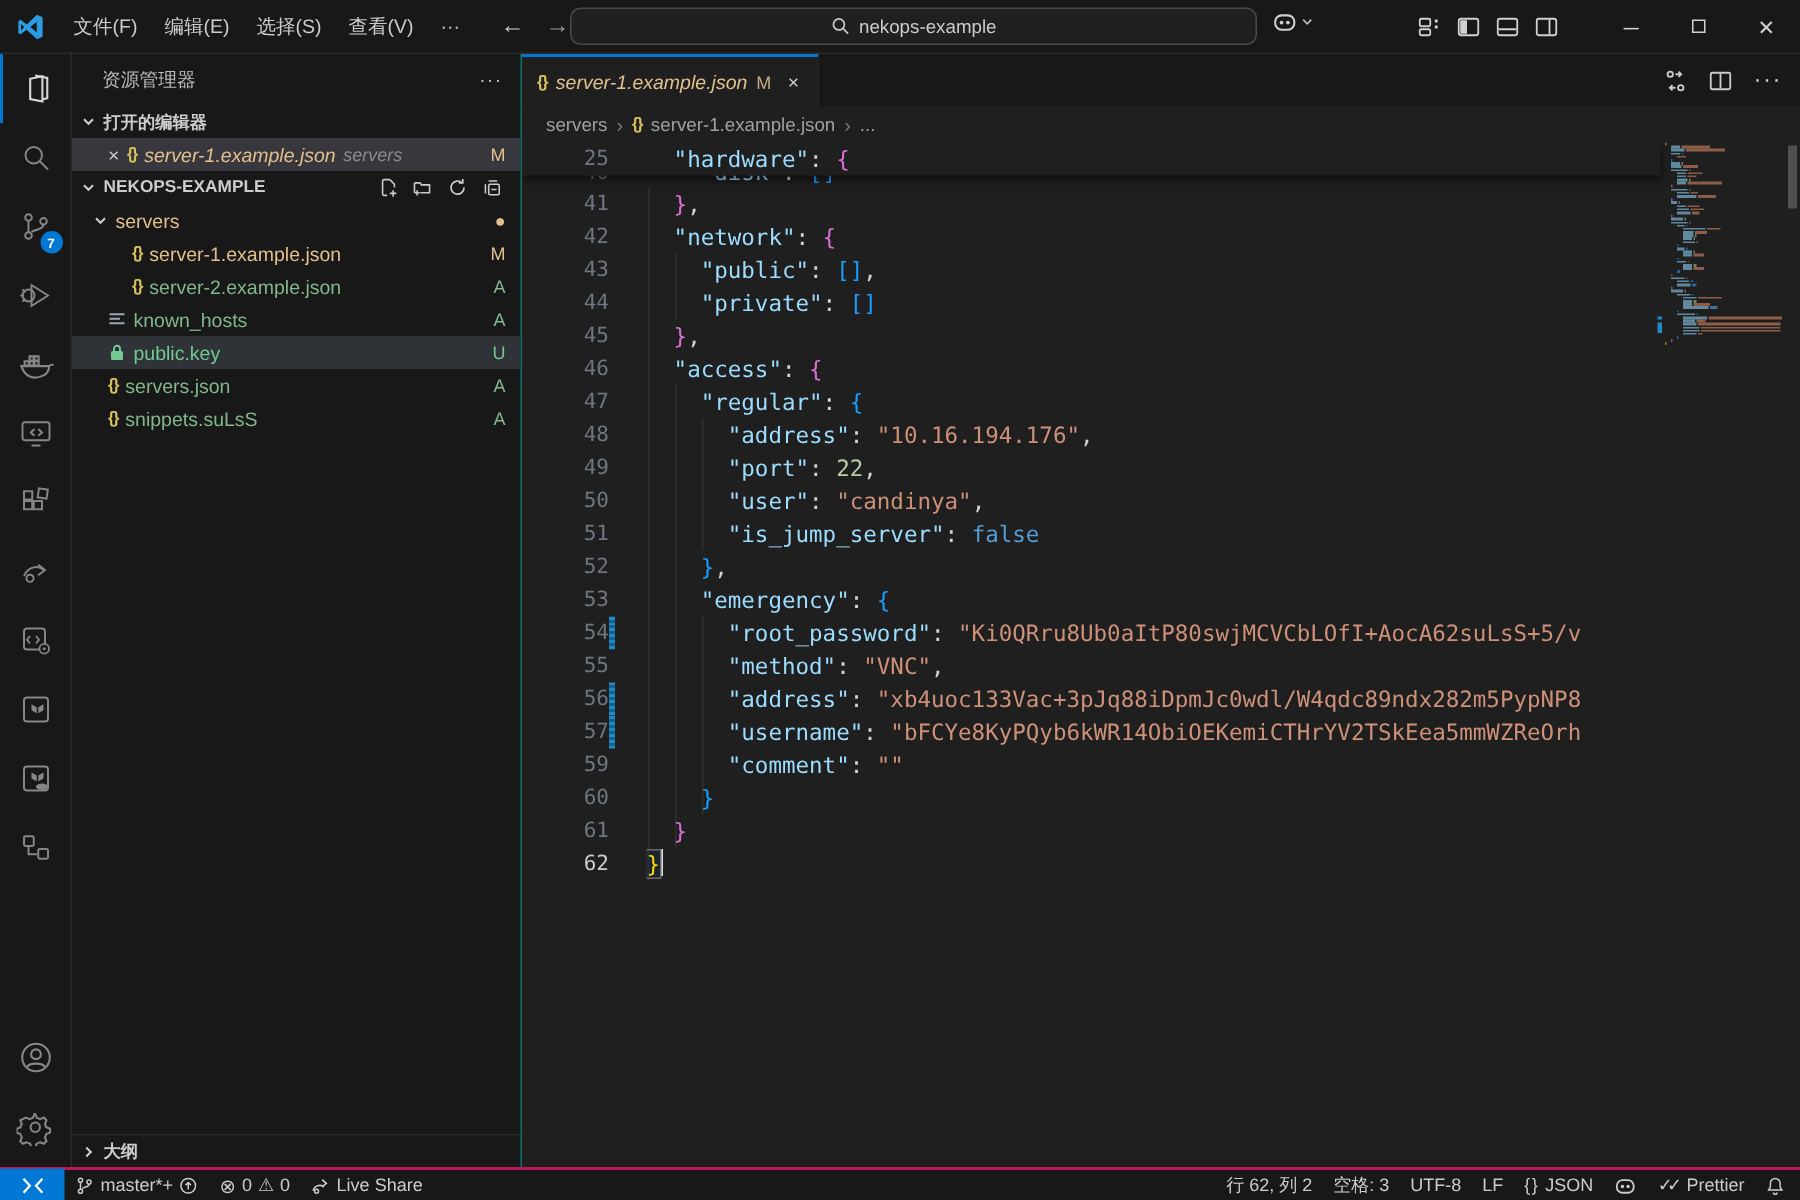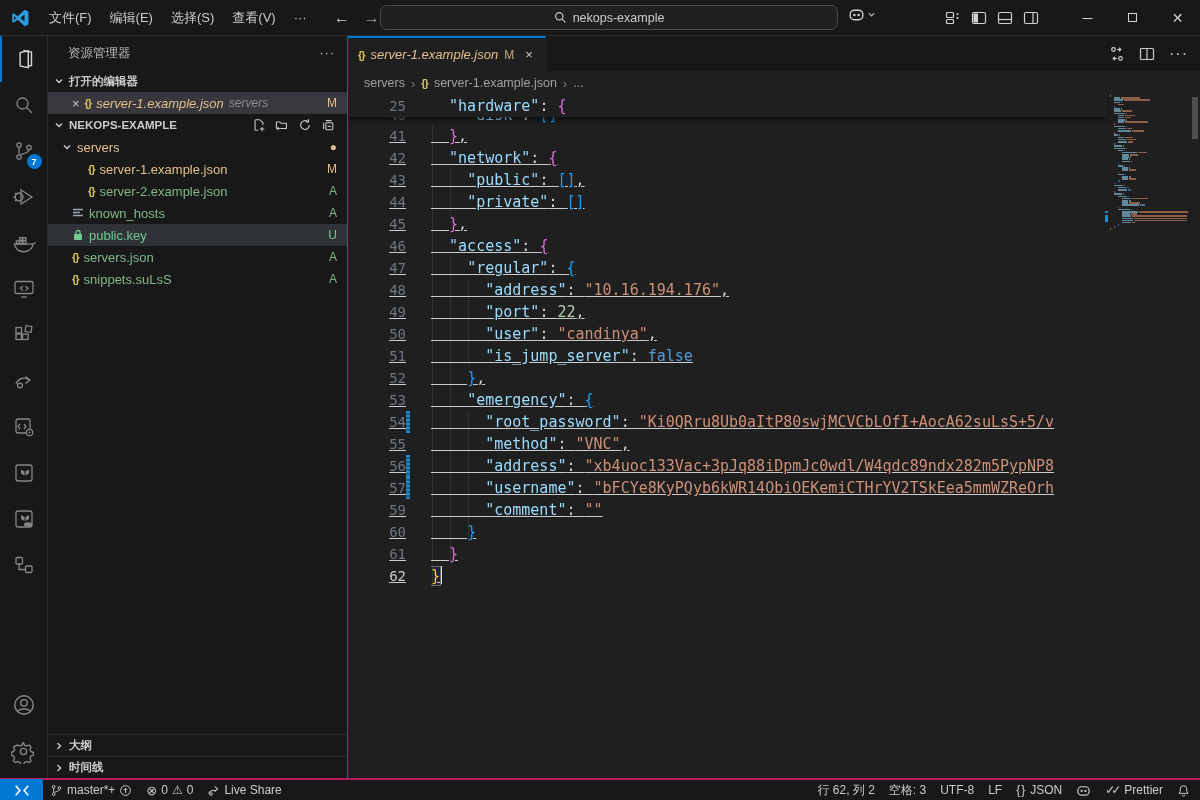--- a/index.html
+++ b/index.html
@@ -79,21 +79,21 @@
     background:repeating-linear-gradient(180deg,#2089c9 0 2px,#14628f 2px 4px); }
   .ct { flex:1; overflow:hidden; position:relative; }
   .tk-k{color:#9cdcfe;} .tk-s{color:#ce9178;} .tk-n{color:#b5cea8;} .tk-w{color:#569cd6;}
   .tk-p{color:#d4d4d4;} .tk-b1{color:#ffd700;} .tk-b2{color:#da70d6;} .tk-b3{color:#179fff;}
   .match { outline:1px solid #6a6a6a; background:#16335a55; }
   .cursor { display:inline-block; width:1.5px; height:18px; background:#e0e0e0; vertical-align:-3px; margin-left:0px; }
   .sticky { position:absolute; left:0; top:0; right:93px; height:22px; background:#1f1f1f;
     box-shadow:0 3px 6px rgba(0,0,0,.55); z-index:3; }
   .partialclip { position:absolute; left:0; top:22px; right:93px; height:8px; overflow:hidden; z-index:1; }
   .partialclip .cl { margin-top:-13px; }
-  .codelines { position:absolute; left:0; top:30px; right:17px;text-decoration:underline; }
+  .codelines { position:absolute; left:0; top:30px; right:17px; }
   .guide { position:absolute; width:1px; background:#313131; z-index:0; }
 
   
   .minimap { position:absolute; right:10px; top:0; width:83px; bottom:0; background:#1f1f1f; }
   .mm-row { position:relative; height:2.2px; }
   .mm-seg { display:inline-block; height:1.6px; vertical-align:top; margin-right:1px; opacity:.85; }
   .mm-mod { position:absolute; left:-2px; width:2.5px; height:2.2px; background:#2089c9; }
   .vscroll { position:absolute; right:0; top:0; width:10px; bottom:0; }
   .vthumb { position:absolute; right:2px; top:2px; width:6px; height:42px; background:#4f4f4f; border-radius:0; }
 
@@ -369,28 +369,20 @@
           </div>
         </div>
       <div class="sb-fill"></div>
       <div class="sb-panel">
         <span class="chev">
             <svg width="10" height="10" viewBox="0 0 10 10">
               <path d="M3.5 2 6.5 5 3.5 8" fill="none" stroke="#ccc" stroke-width="1.4"></path>
             </svg>
           </span>
         <span>大纲</span>
-      </div>
-      <div class="sb-panel">
-        <span class="chev">
-            <svg width="10" height="10" viewBox="0 0 10 10">
-              <path d="M3.5 2 6.5 5 3.5 8" fill="none" stroke="#ccc" stroke-width="1.4"></path>
-            </svg>
-          </span>
-        <span>时间线</span>
       </div>
     </div>
 
     <div class="editor">
       <div class="tabbar">
         <div class="tab">
           <span class="jsonicon">{}</span>
           <span class="tname">server-1.example.json</span>
           <span class="gitm">M</span>
           <span class="tclose">×</span>

